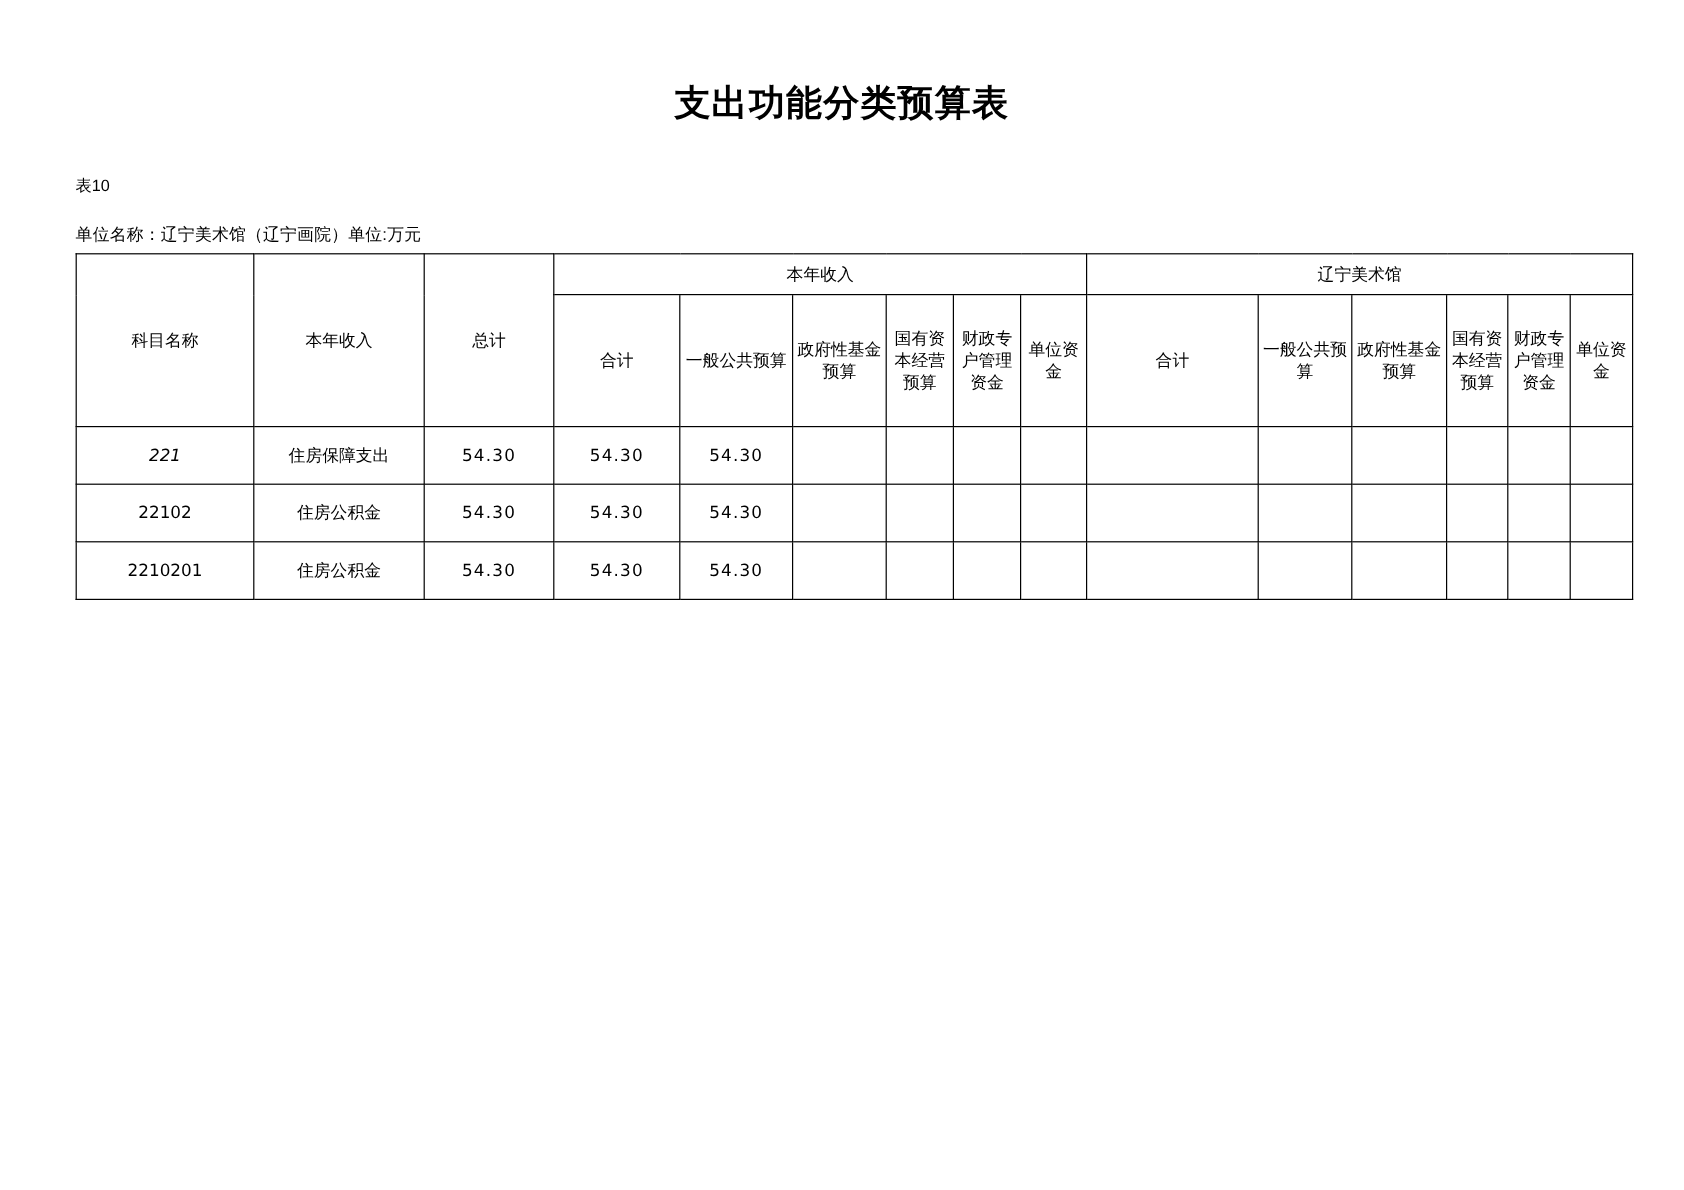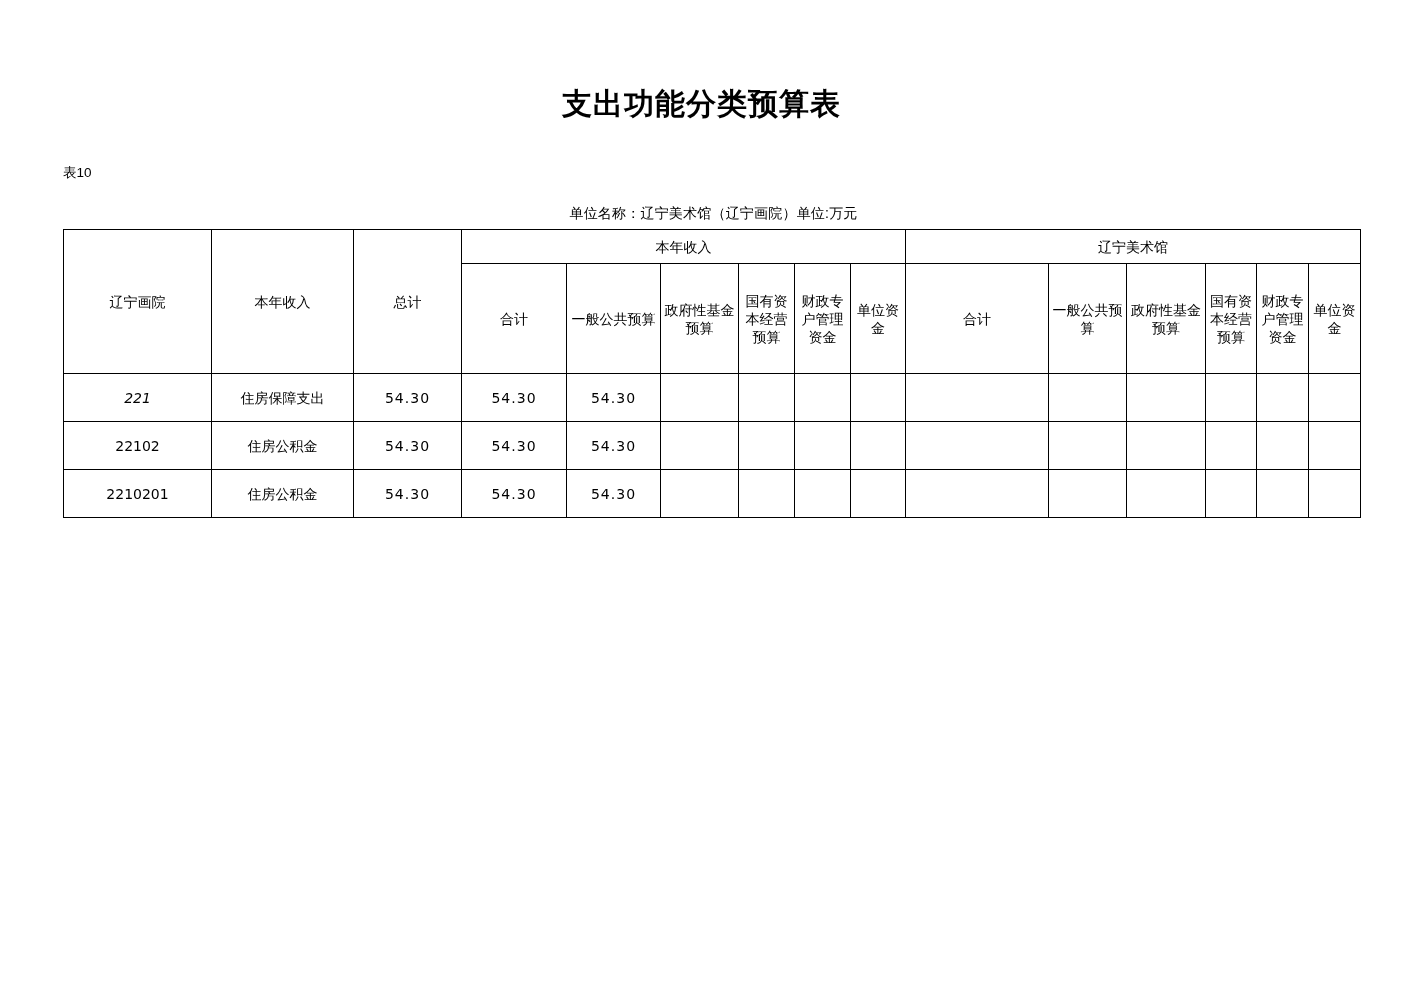--- a/index.html
+++ b/index.html
@@ -19,36 +19,36 @@
     position: relative;
     width: 1403px;
     height: 992px;
     box-sizing: border-box;
   }
   .doc-title {
     text-align: center;
     font-size: 30px;
     font-weight: bold;
     letter-spacing: 1px;
-    margin-top: 84px;
+    margin-top: 66px;
     font-family: "DejaVu Sans", "Liberation Sans", sans-serif;
   }
   .meta-block {
     margin-top: 38px;
     padding-left: 63px;
     padding-right: 39px;
     font-size: 13.5px;
   }
   .meta-row-1 {
     font-size: 13.5px;
     line-height: 20px;
   }
   .meta-row-2 {
     display: flex;
-    justify-content: center;
+    justify-content: flex-start;
     align-items: flex-end;
     font-size: 14px;
     line-height: 22px;
     margin-top: 4px;
   }
   .meta-unitname {
     letter-spacing: 0.2px;
   }
   .meta-currency {
     letter-spacing: 0.2px;
@@ -143,21 +143,21 @@
       <col style="width:55px">
       <col style="width:143px">
       <col style="width:78px">
       <col style="width:79px">
       <col style="width:51px">
       <col style="width:52px">
       <col style="width:52px">
     </colgroup>
     <thead>
       <tr class="h-group">
-        <th rowspan="2" class="h-tall">辽宁画院</th>
+        <th rowspan="2" class="h-tall">科目名称</th>
         <th rowspan="2" class="h-tall">本年收入</th>
         <th rowspan="2" class="h-tall">总计</th>
         <th colspan="6">本年收入</th>
         <th colspan="6">辽宁美术馆</th>
       </tr>
       <tr class="h-cell">
         <th>合计</th>
         <th class="narrow-head">一般公共预算</th>
         <th class="narrow-head">政府性基金预算</th>
         <th class="narrow-head">国有资本经营预算</th>

